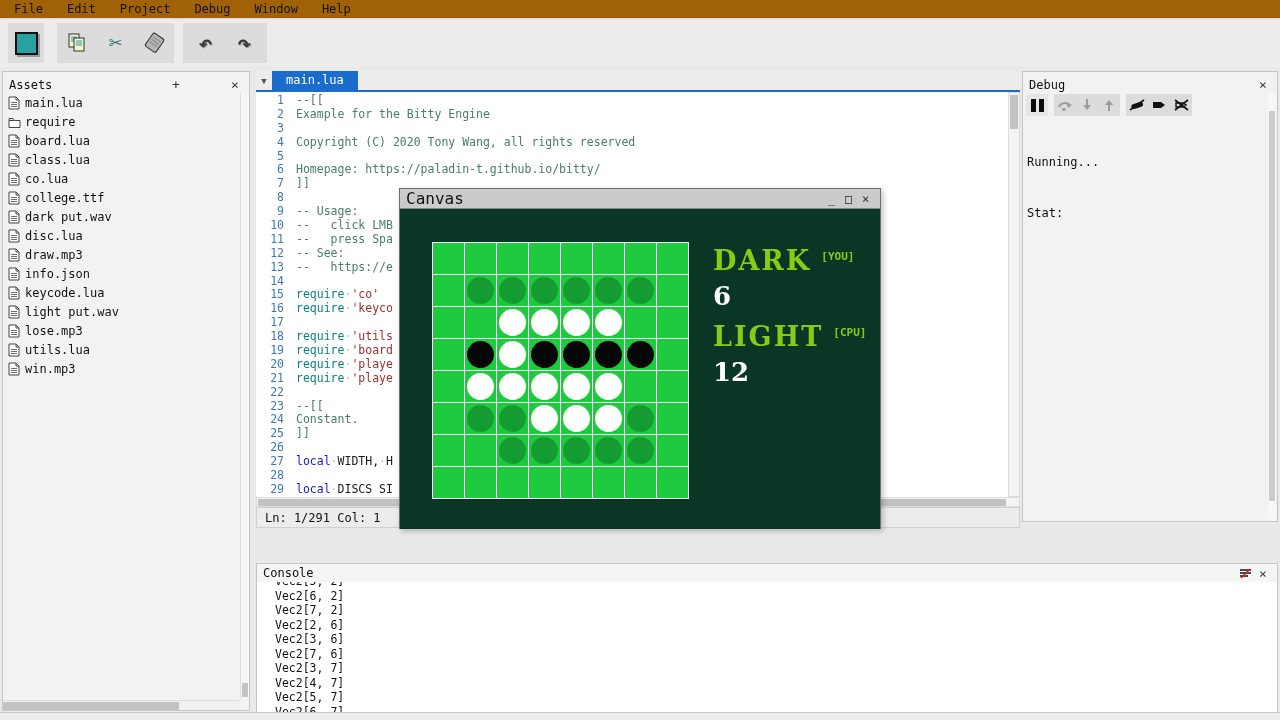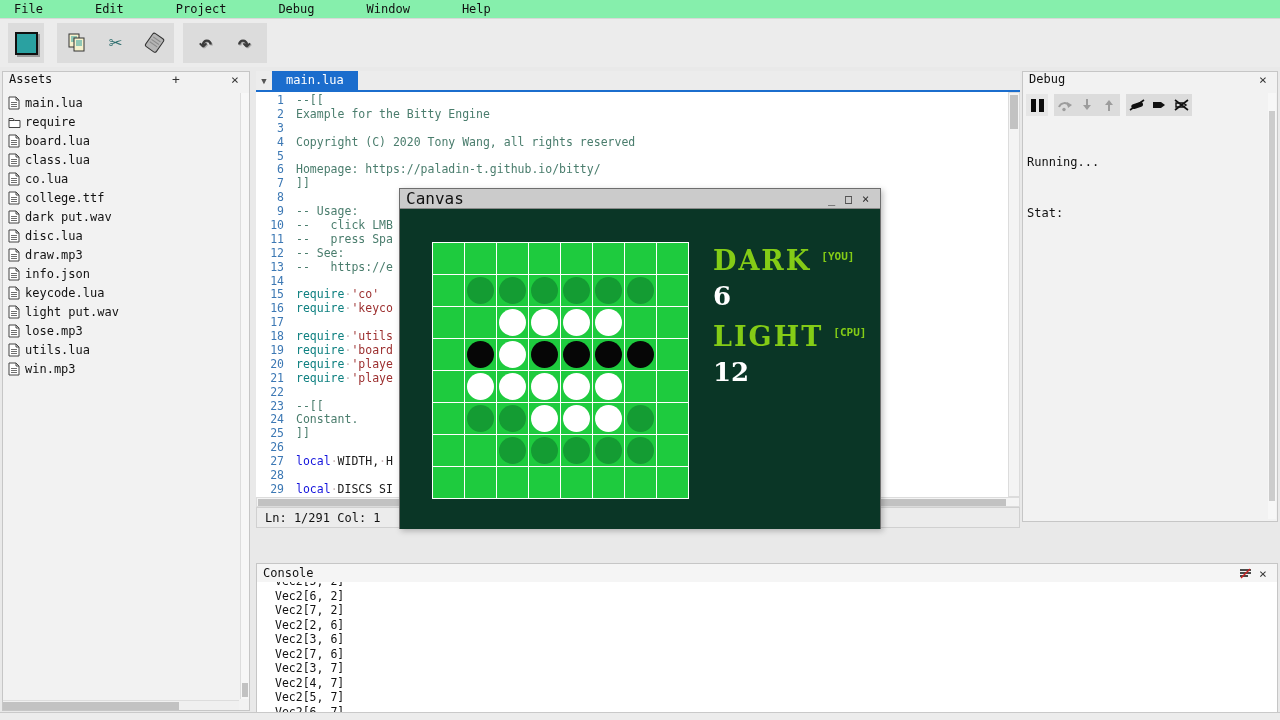--- a/index.html
+++ b/index.html
@@ -2,36 +2,36 @@
 <html style="--accent: #1b6dcd; --teal: #2aa1a1; --comment: #4a7d6d; --string: #9c2f2f; --keyword: #1414dd; --builtin: #0e8080; --linenum: #3c78b4; --canvasbg: #0a3626; --cell: #1ecb3e; --hint: #149c33; --grid: #ffffff; --discdark: #060606; --disclight: #ffffff;"><head>
 <meta charset="utf-8">
 <style>
   :root{ --accent:#1b6dcd; }
   *{margin:0;padding:0;box-sizing:border-box;}
   html,body{width:1280px;height:720px;overflow:hidden;}
   body{font-family:"DejaVu Sans Mono",monospace;font-size:12px;color:#111;background:#e9e9e9;}
   #app{position:relative;width:1280px;height:720px;background:#e9e9e9;}
 
   
-  .menubar{position:absolute;left:0;top:0;width:1280px;height:19px;background:#86efac;
-    border-bottom:1px solid #d8d8d8;display:flex;align-items:center;padding-left:2px;gap:28px;}
+  .menubar{position:absolute;left:0;top:0;width:1280px;height:19px;background:#a16207;
+    border-bottom:1px solid #d8d8d8;display:flex;align-items:center;padding-left:2px;}
   .menu-item{padding:0 12px;height:19px;line-height:19px;cursor:default;}
   .toolbar{position:absolute;left:0;top:19px;width:1280px;height:48px;background:#ececec;}
   .tb-btn{position:absolute;top:4px;height:40px;background:#dcdcdc;display:flex;align-items:center;justify-content:center;}
   .tb-single{left:8px;width:36px;}
   .tb-g2{left:57px;width:117px;}
   .tb-g3{left:183px;width:84px;}
   .tb-g2 .tb-cell,.tb-g3 .tb-cell{width:39px;height:40px;display:flex;align-items:center;justify-content:center;}
   .stop-sq{width:23px;height:23px;background:var(--teal);border:2px solid #101010;box-shadow:2px 2px 0 #9a9a9a;}
   .glyph-icon{font-size:22px;color:#2e6e6e;line-height:1;}
   .arrow-icon{font-size:23px;color:#3c3c3c;font-weight:bold;line-height:1;text-shadow:1px 1px 0 #aaa;}
 
   
   .assets{position:absolute;left:2px;top:71px;width:248px;height:640px;background:#f2f2f2;border:1px solid #c6c6c6;}
-  .panel-head{height:20px;display:flex;align-items:flex-start;padding:0 6px;gap:43px;}
+  .panel-head{height:20px;display:flex;align-items:flex-end;padding:0 6px;gap:43px;}
   .panel-title{flex:1;}
   .head-btn{width:16px;text-align:center;color:#333;cursor:default;font-size:13px;}
   .assets-list{position:absolute;left:0;top:21px;right:10px;bottom:11px;overflow:hidden;}
   .asset-row{height:19px;display:flex;align-items:center;padding-left:5px;}
   .asset-ic{width:17px;display:flex;align-items:center;}
   .assets .vscroll{position:absolute;right:0;top:21px;bottom:11px;width:9px;background:#f7f7f7;border-left:1px solid #ddd;}
   .assets .vthumb{position:absolute;left:1px;right:1px;bottom:2px;height:14px;background:#c2c2c2;}
   .assets .hscroll{position:absolute;left:0;bottom:0;right:10px;height:10px;background:#f0f0f0;border-top:1px solid #ddd;}
   .assets .hthumb{position:absolute;left:0;top:1px;width:176px;height:8px;background:#c2c2c2;}
 

